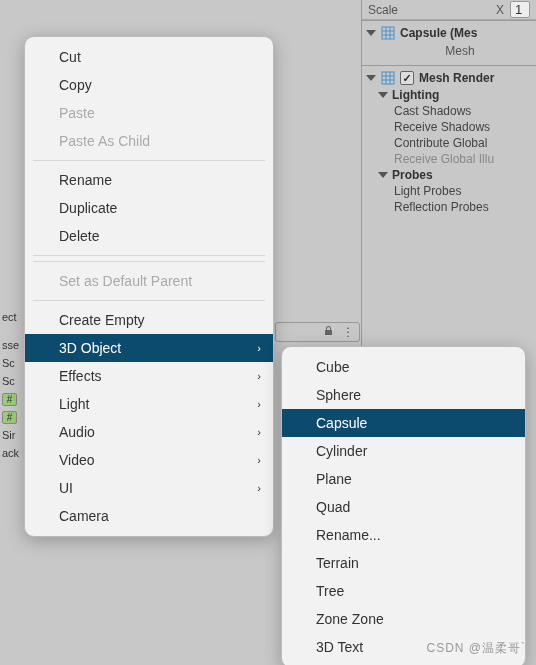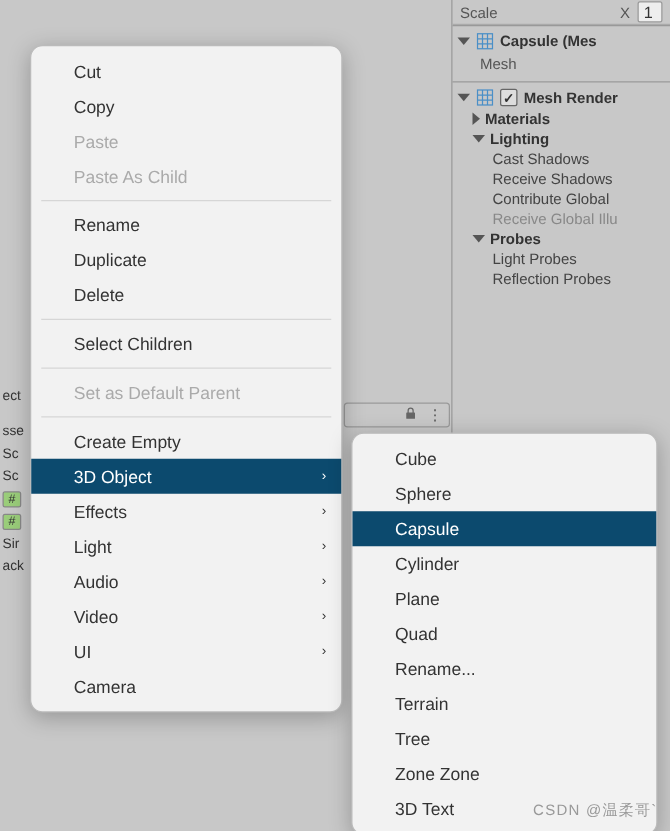--- a/index.html
+++ b/index.html
@@ -1,20 +1,20 @@
 <!DOCTYPE html>
 <html><head>
 <meta charset="utf-8">
 <style>
 * { margin: 0; padding: 0; box-sizing: border-box; font-family: -apple-system, "Segoe UI", Arial, sans-serif; }
 body { width: 536px; height: 665px; background: #c8c8c8; overflow: hidden; position: relative; font-size: 13px; color: #333; }
 
 .inspector { position: absolute; right: 0; top: 0; width: 175px; height: 665px; background: #c8c8c8; border-left: 1px solid #999; }
 .insp-row { display: flex; align-items: center; padding: 2px 6px; height: 20px; gap: 6px; }
-.insp-field-label { color: #555; font-size: 12px; }
+.insp-field-label { color: #555; font-size: 12px; text-align: center; }
 .insp-scale { border-bottom: 1px solid #aaa; padding-bottom: 2px; }
 .insp-comp { border-top: 1px solid #999; padding: 3px 0; }
 .insp-comp-header { display: flex; align-items: center; gap: 5px; padding: 2px 4px; font-weight: bold; font-size: 12px; }
 .insp-indent { padding-left: 22px; }
 .insp-sub { font-weight: bold; font-size: 12px; padding: 1px 0 1px 16px; display:flex; align-items:center; gap:4px; }
 .insp-prop { font-size: 12px; padding: 1px 0 1px 32px; color: #444; }
 .insp-prop.disabled { color: #888; }
 .tri { width: 0; height: 0; display:inline-block; }
 .tri-down { border-left: 5px solid transparent; border-right: 5px solid transparent; border-top: 6px solid #555; }
 .tri-right { border-top: 5px solid transparent; border-bottom: 5px solid transparent; border-left: 6px solid #555; }
@@ -76,24 +76,20 @@
             <line x1="1" y1="5" x2="13" y2="5" stroke="#4a8fc7"></line>
             <line x1="1" y1="9" x2="13" y2="9" stroke="#4a8fc7"></line>
             <line x1="5" y1="1" x2="5" y2="13" stroke="#4a8fc7"></line>
             <line x1="9" y1="1" x2="9" y2="13" stroke="#4a8fc7"></line>
           </svg>
       </span>
       <span class="checkbox">✓</span>
       <span>Mesh Render</span>
     </div>
     <div class="insp-sub">
-        <span class="tri tri-right"></span>
-        <span>Materials</span>
-      </div>
-    <div class="insp-sub">
         <span class="tri tri-down"></span>
         <span>Lighting</span>
       </div>
     <div class="insp-prop">Cast Shadows</div>
     <div class="insp-prop">Receive Shadows</div>
     <div class="insp-prop">Contribute Global</div>
     <div class="insp-prop disabled">Receive Global Illu</div>
     <div class="insp-sub">
         <span class="tri tri-down"></span>
         <span>Probes</span>
@@ -127,21 +123,20 @@
 <div class="ctx-menu main" id="main-menu">
     <div class="menu-item">Cut</div>
     <div class="menu-item">Copy</div>
     <div class="menu-item disabled">Paste</div>
     <div class="menu-item disabled">Paste As Child</div>
     <div class="menu-sep"></div>
     <div class="menu-item">Rename</div>
     <div class="menu-item">Duplicate</div>
     <div class="menu-item">Delete</div>
     <div class="menu-sep"></div>
-    <div class="menu-item">Select Children</div>
     <div class="menu-sep"></div>
     <div class="menu-item disabled">Set as Default Parent</div>
     <div class="menu-sep"></div>
     <div class="menu-item">Create Empty</div>
     <div class="menu-item hover">3D Object<span class="chev">›</span></div>
     <div class="menu-item">Effects<span class="chev">›</span></div>
     <div class="menu-item">Light<span class="chev">›</span></div>
     <div class="menu-item">Audio<span class="chev">›</span></div>
     <div class="menu-item">Video<span class="chev">›</span></div>
     <div class="menu-item">UI<span class="chev">›</span></div>

